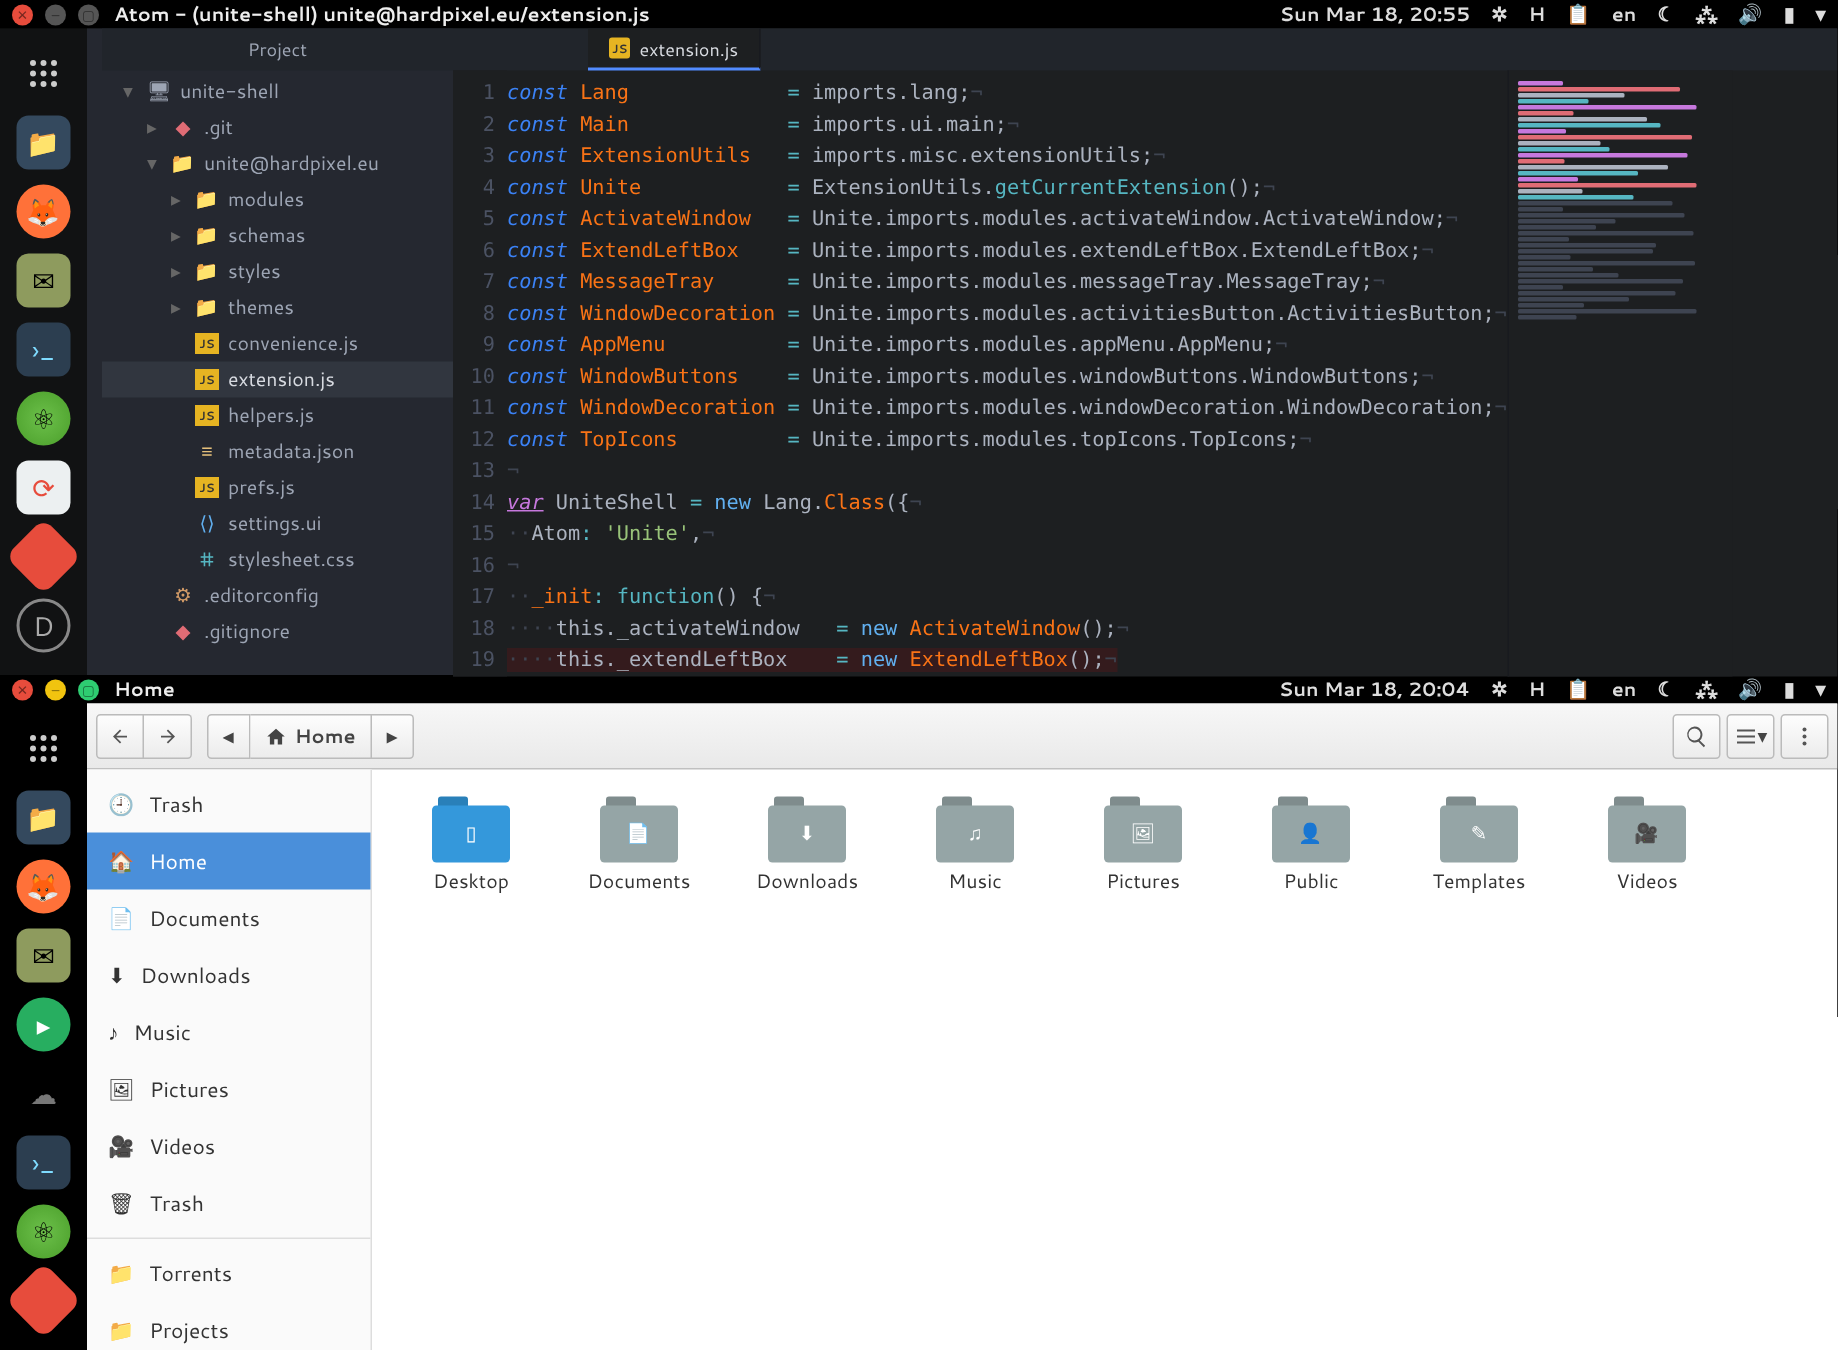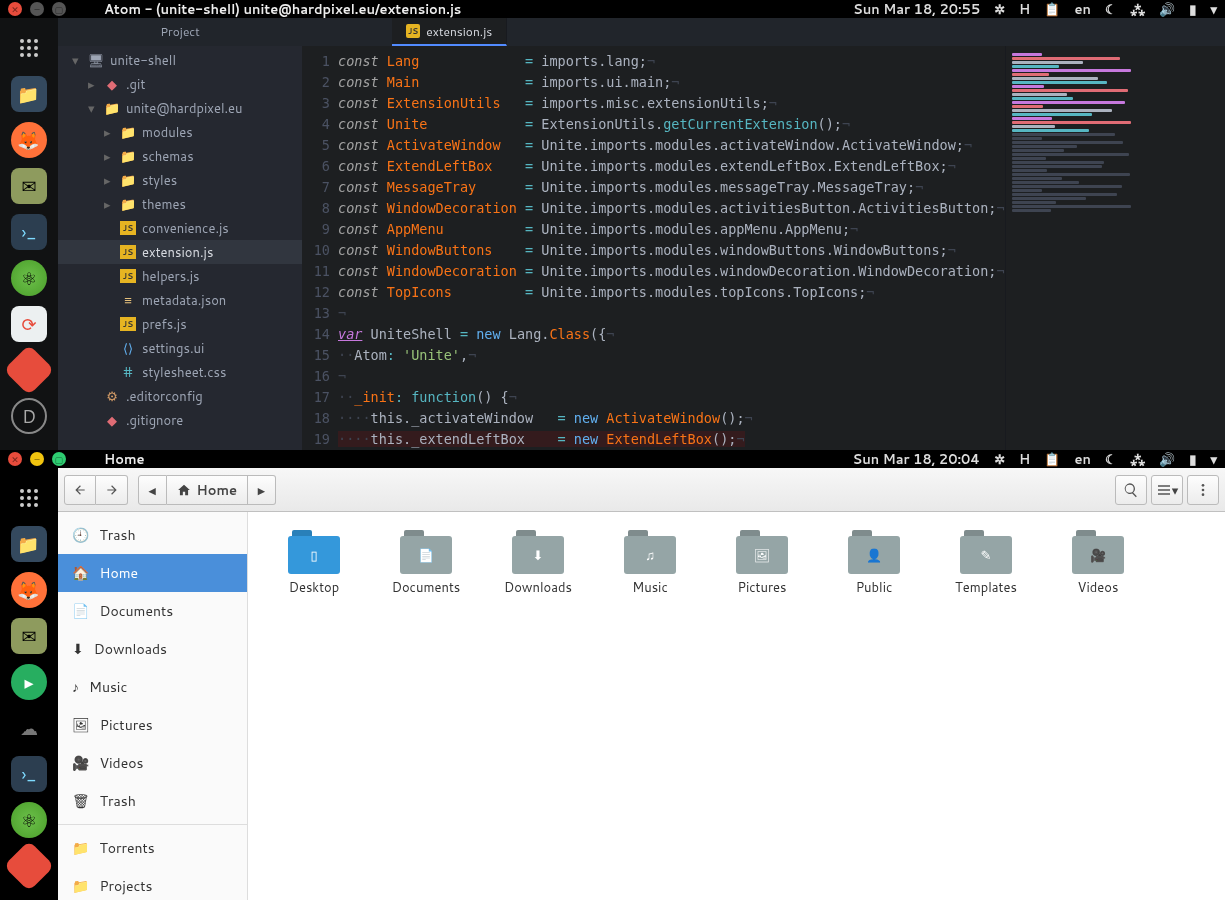--- a/index.html
+++ b/index.html
@@ -6,48 +6,48 @@
 body { font-family: "Cantarell", "Helvetica Neue", sans-serif; font-size: 13px; background: #000; width: 1225px; height: 900px; overflow: hidden; }
 
 
 .atom-window { width: 1225px; height: 450px; display: flex; flex-direction: column; }
 .atom-topbar { height: 28px; background: #000; color: #ccc; display: flex; align-items: center; padding: 0 8px; gap: 10px; }
 .traffic { display: flex; gap: 8px; }
 .dot { width: 14px; height: 14px; border-radius: 50%; display: flex; align-items: center; justify-content: center; font-size: 9px; color: rgba(0,0,0,0.5); }
 .dot.close { background: #e74c3c; }
 .dot.min { background: #555; }
 .dot.max { background: #555; }
-.topbar-title { font-weight: 700; color: #eee; margin-left: 28px; }
+.topbar-title { font-weight: 700; color: #eee; }
 .topbar-right { margin-left: auto; display: flex; align-items: center; gap: 14px; color: #ddd; font-weight: 600; }
 
 .atom-body { flex: 1; display: flex; background: #1d1f21; }
 .atom-dock { width: 58px; background: rgba(0,0,0,0.4); display: flex; flex-direction: column; align-items: center; padding-top: 12px; gap: 10px; }
 .dock-icon { width: 36px; height: 36px; border-radius: 8px; display: flex; align-items: center; justify-content: center; font-size: 18px; }
 .dock-grid { color: #ccc; }
 .atom-green { background: radial-gradient(circle,#6cc04a,#4a9e2a); border-radius: 50%; }
 
-.atom-project { width: 244px; background: #252830; color: #9da5b4; display: flex; flex-direction: column; }
+.atom-project { width: 244px; background: #252830; color: #9da5b4; display: flex; flex-direction: column; padding-left: 10px; }
 .project-header { height: 28px; text-align: center; line-height: 28px; background: #21252b; font-size: 12px; color: #9da5b4; }
 .tree { flex: 1; overflow: hidden; font-size: 13px; padding: 2px 0; }
 .tree-item { display: flex; align-items: center; gap: 6px; padding: 3px 6px; white-space: nowrap; }
 .tree-item.active { background: #31363f; color: #d7dae0; }
 .tree-item .chev { width: 10px; display: inline-block; color: #666; }
 .tree-item .ficon { width: 16px; display: inline-flex; justify-content: center; }
 .pad1 { padding-left: 14px; } .pad2 { padding-left: 30px; } .pad3 { padding-left: 46px; }
 
 .atom-editor { flex: 1; display: flex; flex-direction: column; background: #1d1f21; position: relative; }
 .tab-bar { height: 28px; background: #21252b; display: flex; align-items: center; }
 .tab { padding: 0 14px; height: 100%; display: flex; align-items: center; gap: 6px; color: #9da5b4; background: #2c313a; font-size: 12px; border-right: 1px solid #181a1f; }
 .tab.active { background: #1d1f21; border-bottom: 2px solid #528bff; color: #d7dae0; }
 .tab .js-badge { background: #e6b422; color: #333; font-weight: 700; font-size: 8px; padding: 1px 2px; border-radius: 2px; }
 
 .code-area { flex: 1; display: flex; font-family: "SF Mono", "Menlo", "Consolas", monospace; font-size: 13.5px; line-height: 21px; }
 .gutter { width: 36px; text-align: right; padding: 5px 8px 0 0; color: #4b5263; background: #1d1f21; }
 .code { padding-top: 5px; white-space: pre; color: #abb2bf; }
-.kconst { color: #a3a3a3; font-style: italic; }
+.kconst { color: #3b82f6; font-style: italic; }
 .kvar { color: #C678DD; font-style: italic; text-decoration: underline; }
 .knew { color: #61afef; }
 .ident { color: #f97316; }
 .op { color: #56b6c2; }
 .func { color: #56b6c2; }
 .str { color: #98c379; }
 .plain { color: #abb2bf; }
 .err { background: rgba(255,0,0,0.1); }
 .invis { color: #3e4451; }
 

